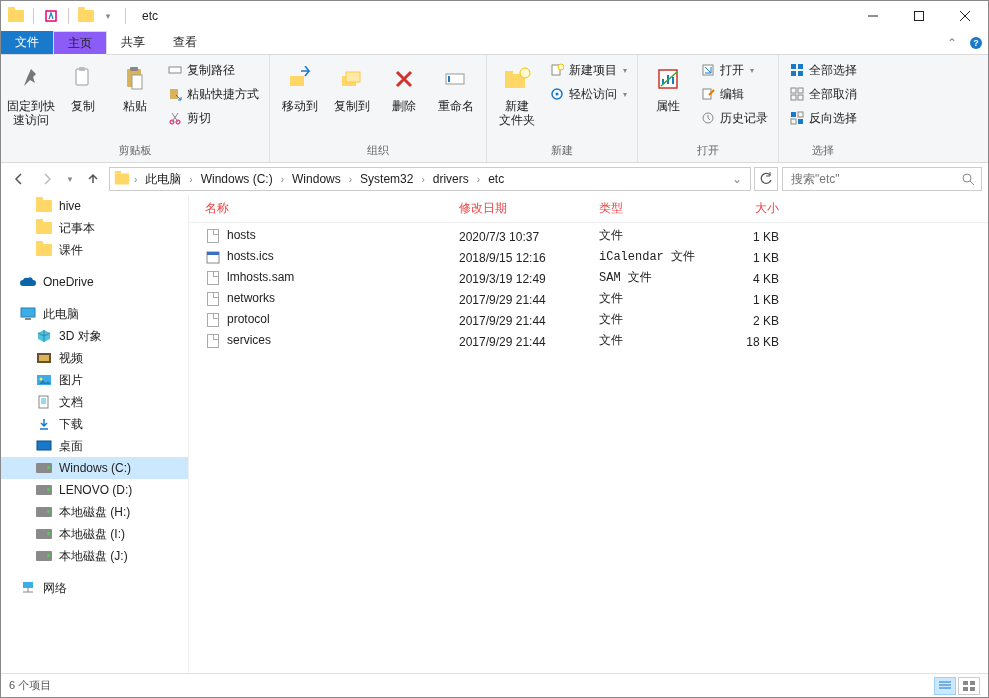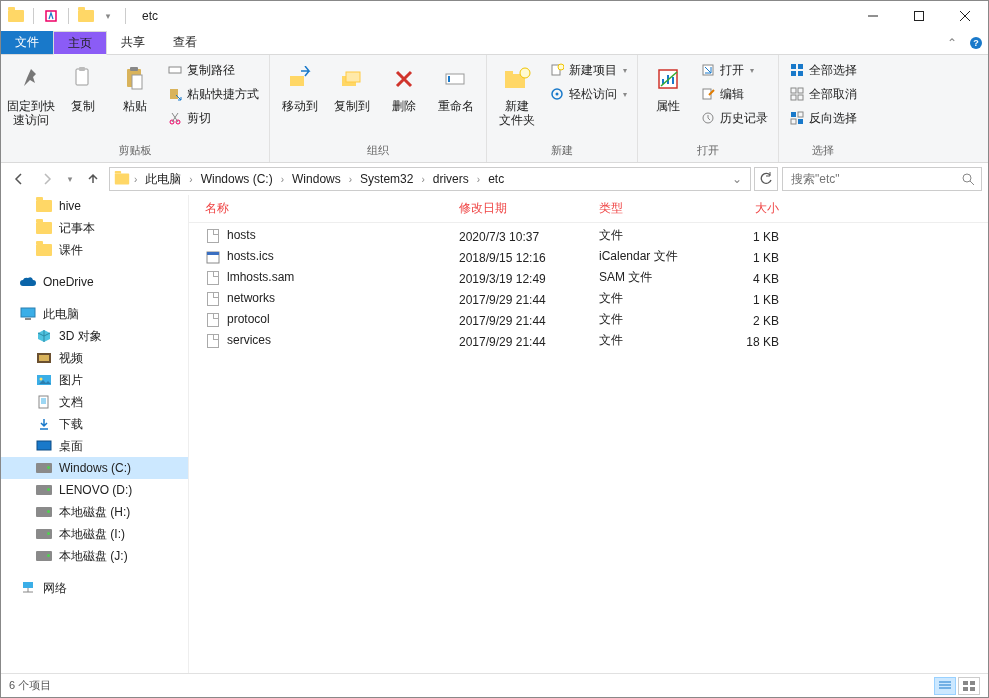--- a/index.html
+++ b/index.html
@@ -59,21 +59,21 @@
   .tree-item.depth1 { padding-left: 34px; }
   .tree-item.selected { background: #cce8ff; }
   .tree-item .t-ico { width: 18px; height: 16px; display: flex; align-items: center; justify-content: center; }
   .tree-sep { height: 10px; }
 
   .file-list { flex: 1; display: flex; flex-direction: column; }
   .list-header { display: flex; height: 28px; align-items: center; border-bottom: 1px solid #eee; color: #ef4444; }
   .list-header .col { padding: 0 10px; font-size: 12px; }
   .col-name { width: 260px; padding-left: 16px !important; }
   .col-date { width: 140px; }
-  .col-type { width: 120px; }
+  .col-type { width: 120px; font-family: Liberation Mono, monospace; }
   .col-size { width: 80px; text-align: right; }
   .list-body { flex: 1; overflow: auto; }
   .file-row { display: flex; height: 21px; align-items: flex-end; font-size: 12px; }
   .file-row .cell { padding: 0 10px; overflow: hidden; text-overflow: ellipsis; white-space: nowrap; }
   .file-row .f-ico { width: 16px; height: 16px; margin-right: 6px; display: inline-flex; align-items: center; justify-content: center; vertical-align: middle; }
 
   .status-bar { height: 24px; border-top: 1px solid #e1e1e1; display: flex; align-items: center; padding: 0 8px; font-size: 11px; color: #555; }
   .status-bar .spacer { flex: 1; }
   .status-bar .view-btn { width: 22px; height: 18px; border: 1px solid #ccc; margin-left: 2px; display: flex; align-items: center; justify-content: center; }
   .status-bar .view-btn.active { background: #cce8ff; border-color: #99d1ff; }

